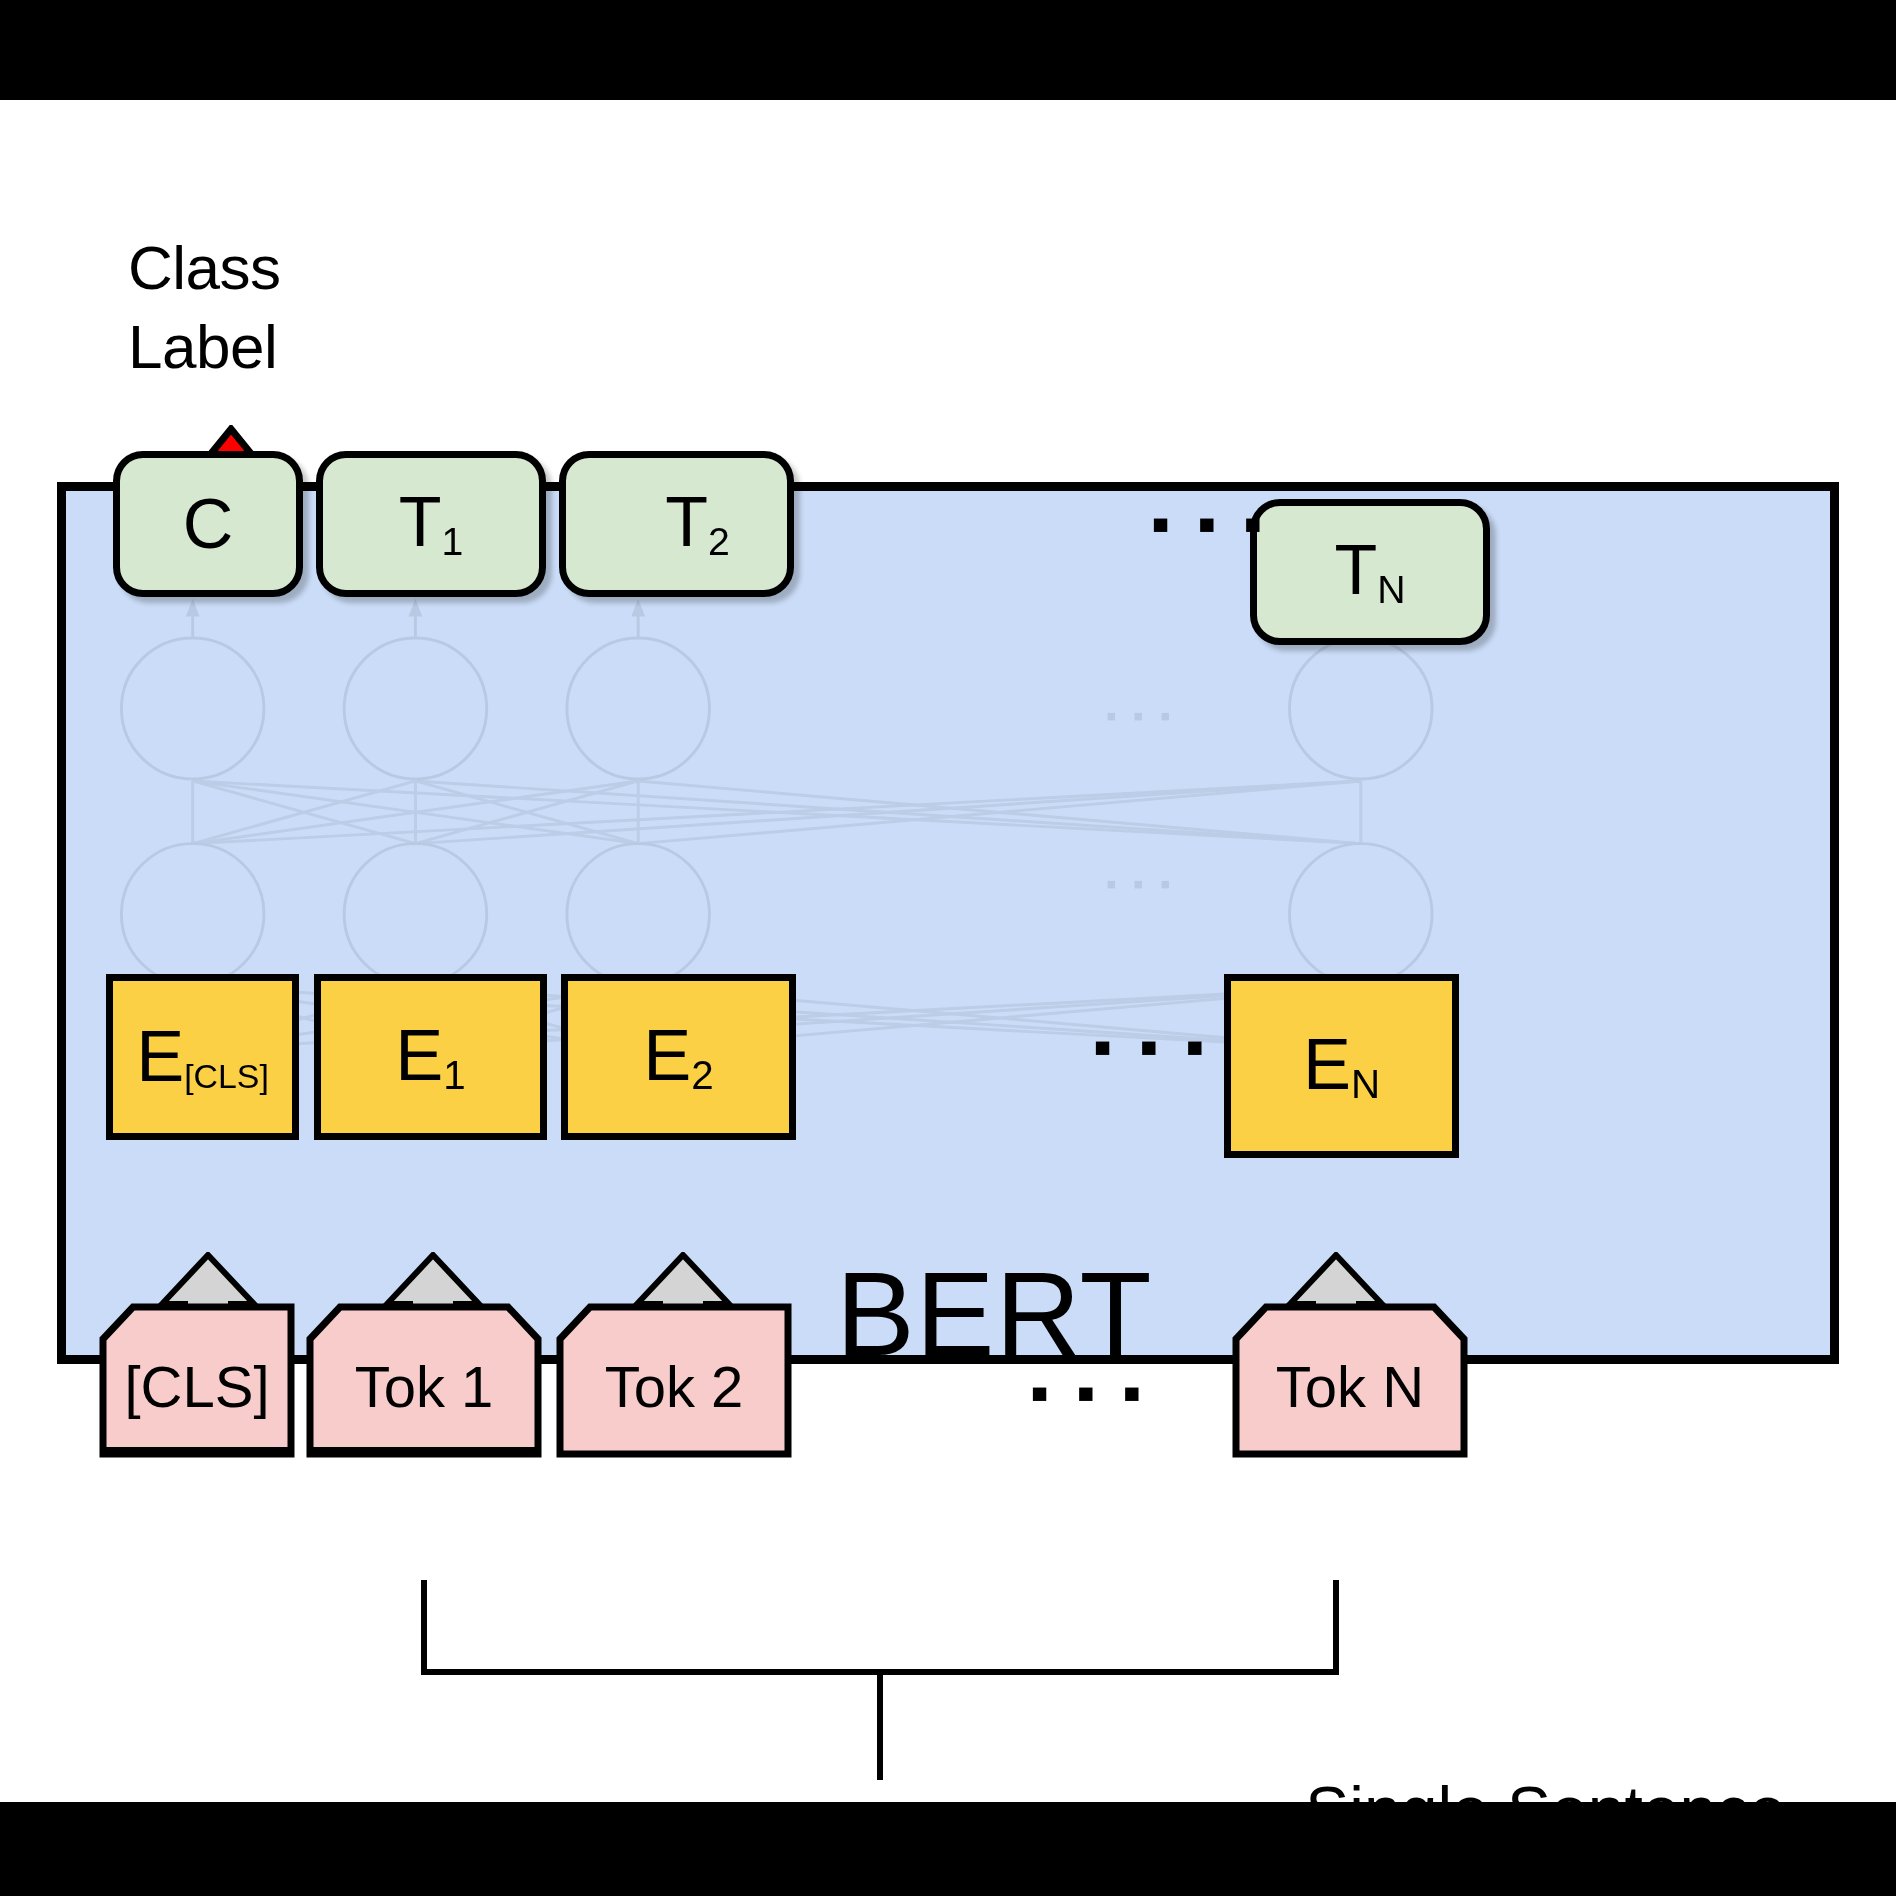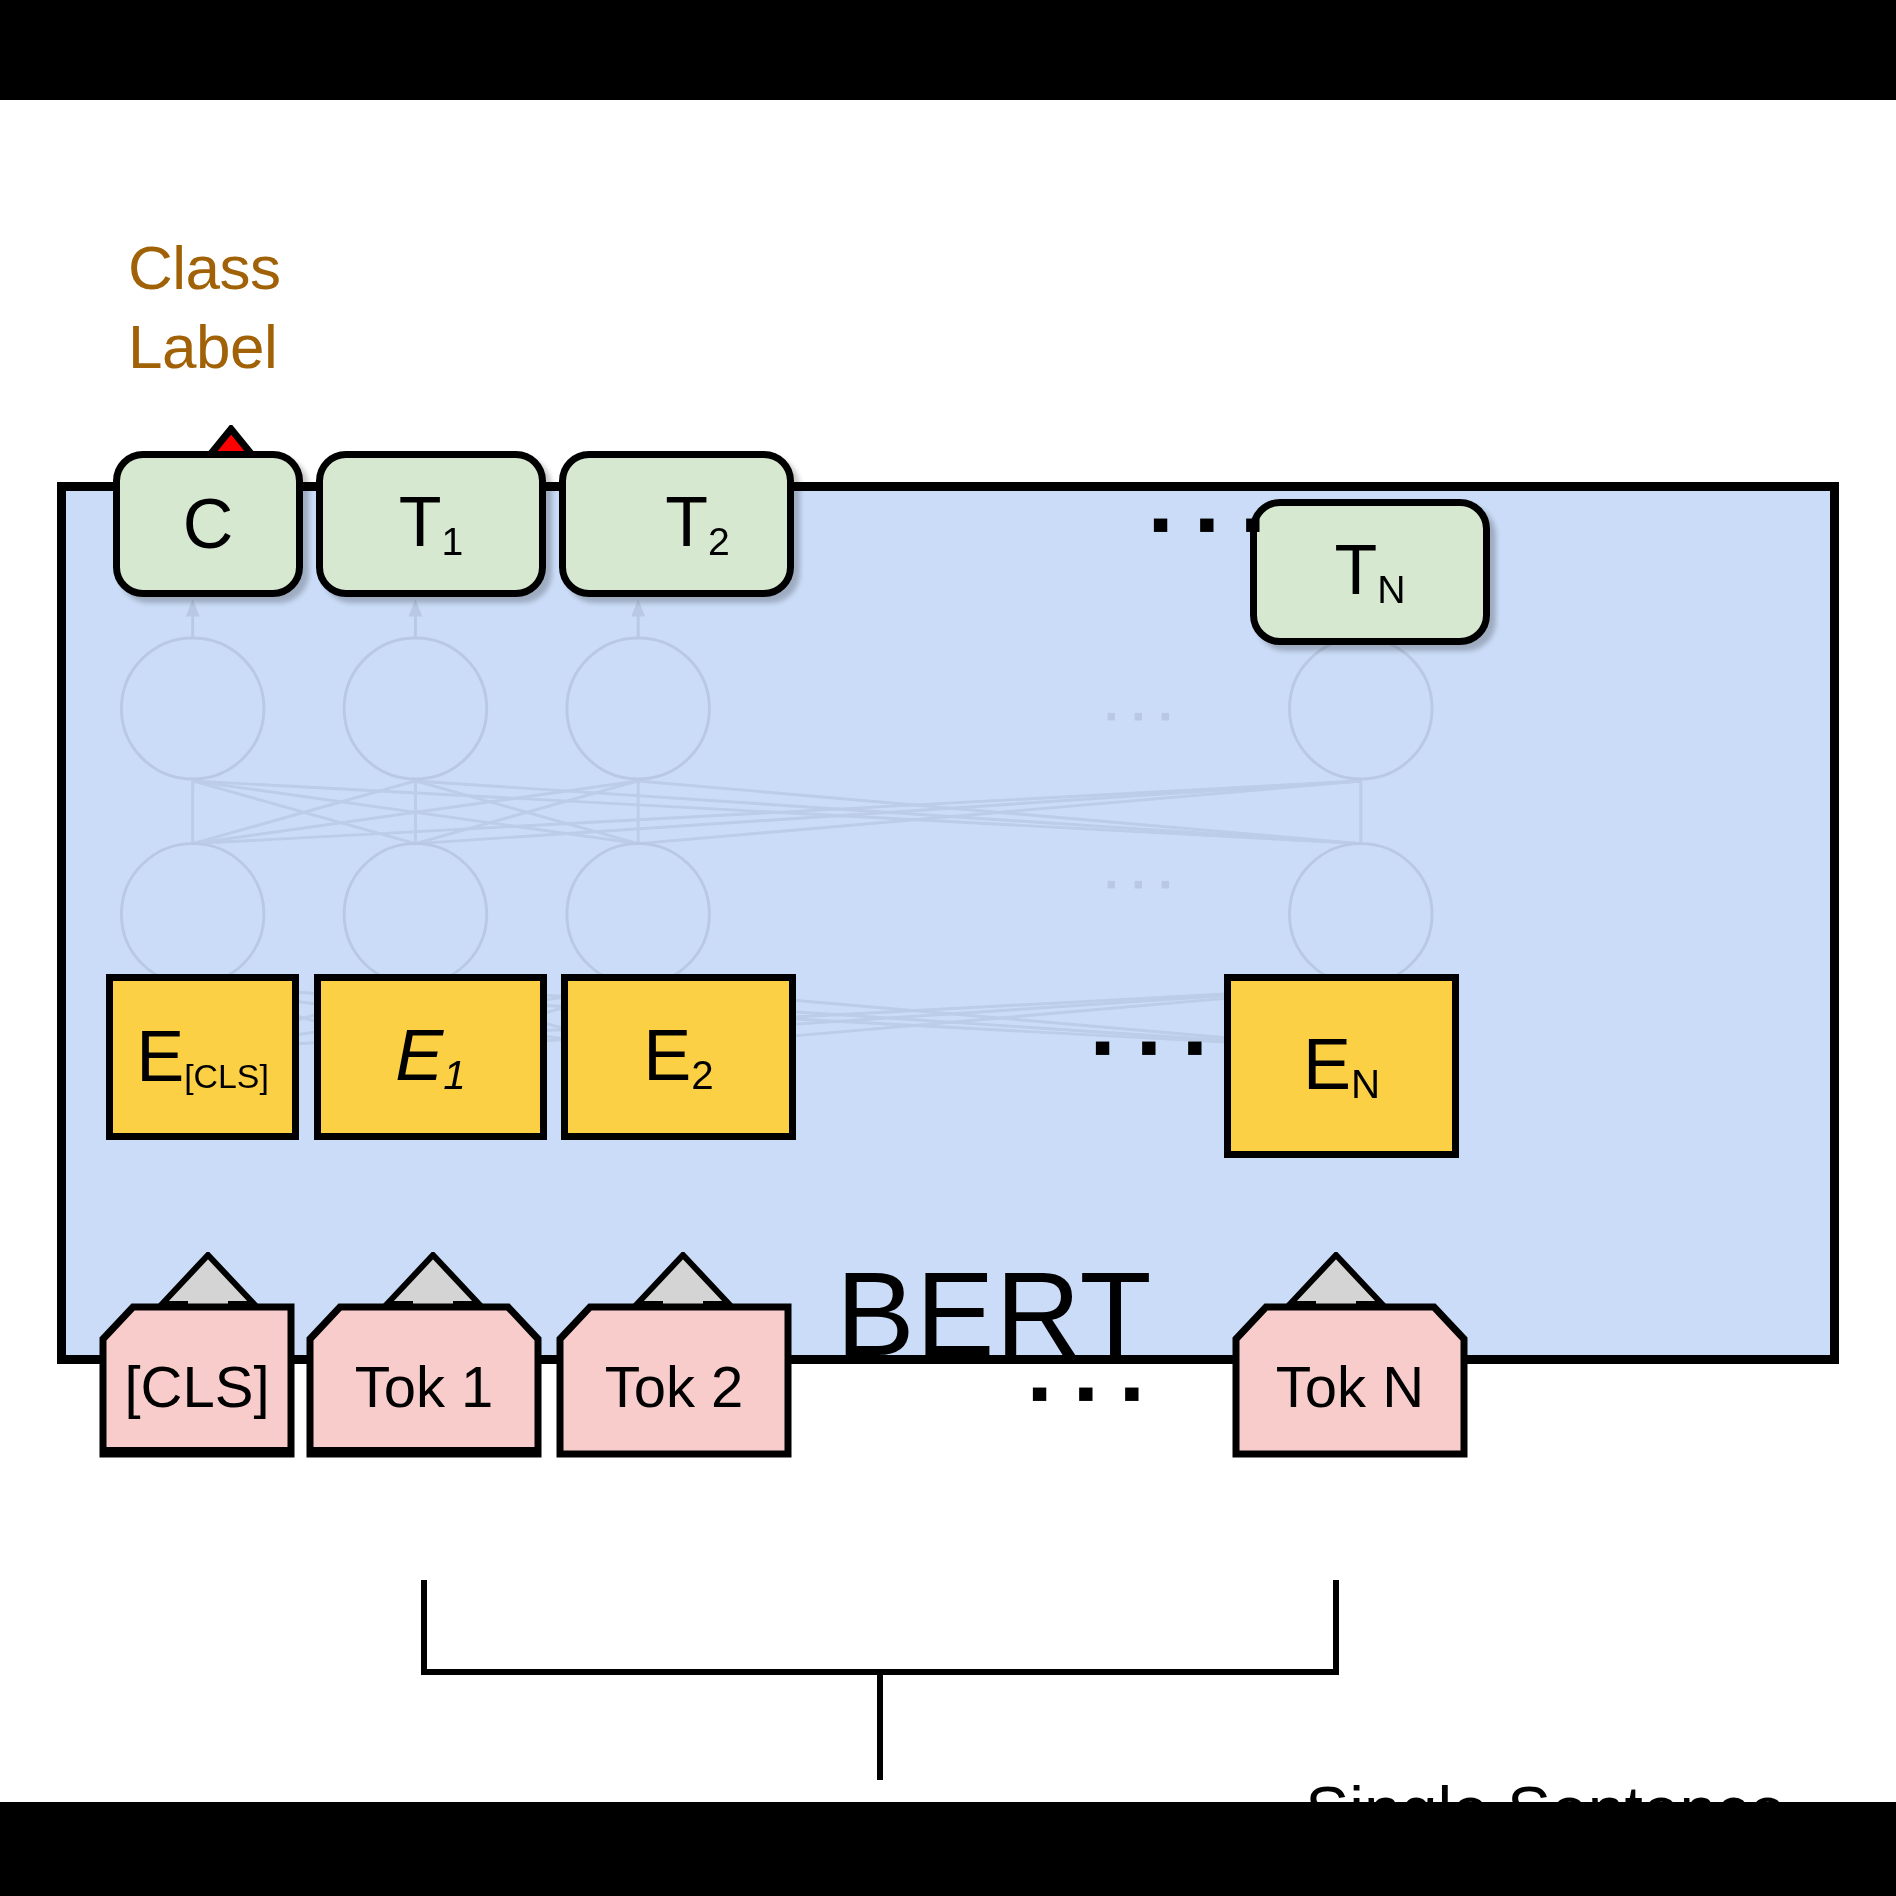--- a/index.html
+++ b/index.html
@@ -33,21 +33,21 @@
   #bar-bottom { top: 1802px; height: 94px; }
 
   
   #class-label {
     position: absolute;
     left: 128px;
     top: 128px;
     width: 330px;
     font-size: 62px;
     line-height: 1.28;
-    color: #a16207;
+    color: #000000;
     white-space: pre-line;
     letter-spacing: -0.5px;
   }
 
   
   #red-arrow {
     position: absolute;
     left: 188px;
     top: 325px;
     width: 86px;
@@ -262,21 +262,21 @@
       </div>
       <div class="tbox" style="left:1184px; top:-40px; width:240px; height:146px;margin-top:48px;">
         <span class="lbl">T<sub>N</sub></span>
       </div>
 
       <span class="dots big" style="left:1085px; top:5px;">▪ ▪ ▪</span>
 
       <div class="ebox" style="left:40px; top:483px; width:193px; height:166px;">
         <span class="lbl sm">E<sub>[CLS]</sub></span>
       </div>
-      <div class="ebox" style="left:248px; top:483px; width:233px; height:166px;font-style:italic;">
+      <div class="ebox" style="left:248px; top:483px; width:233px; height:166px;">
         <span class="lbl">E<sub>1</sub></span>
       </div>
       <div class="ebox" style="left:495px; top:483px; width:235px; height:166px;">
         <span class="lbl">E<sub>2</sub></span>
       </div>
       <div class="ebox" style="left:1158px; top:483px; width:235px; height:184px;">
         <span class="lbl">E<sub>N</sub></span>
       </div>
 
       <span class="dots big" style="left:1027px; top:528px;">▪ ▪ ▪</span>

